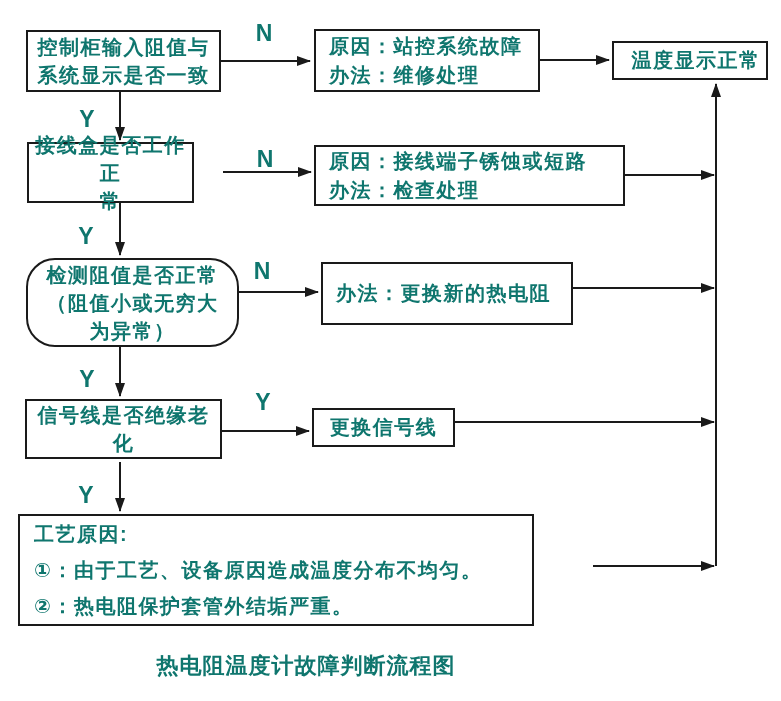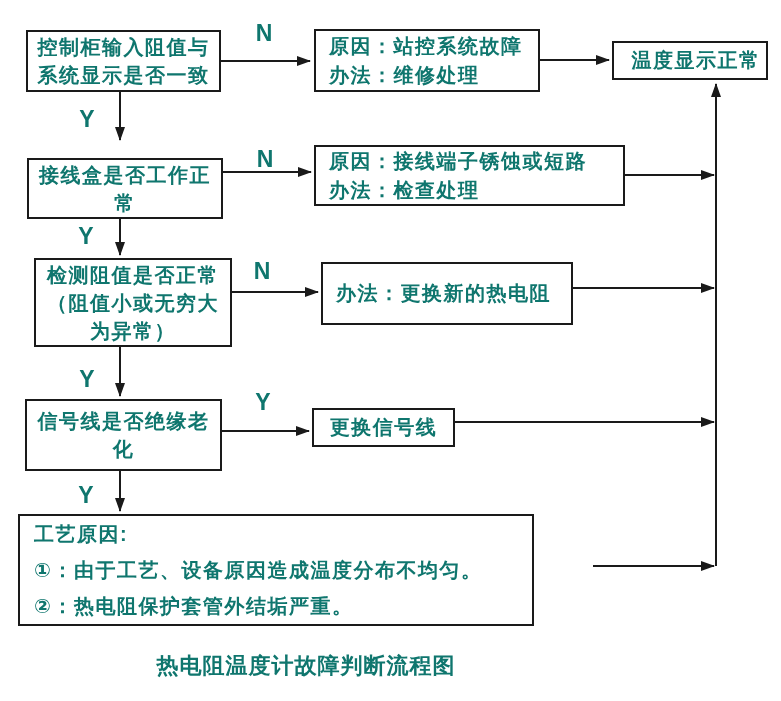--- a/index.html
+++ b/index.html
@@ -83,41 +83,41 @@
 
   <div class="box reason" style="left:314px; top:29px; width:226px; height:63px;">
     <div>原因：站控系统故障</div>
     <div>办法：维修处理</div>
   </div>
 
   <div class="box end-box" style="left:612px; top:41px; width:156px; height:39px;">
     <div>温度显示正常</div>
   </div>
 
-  <div class="box decision" style="left:27px; top:158px; width:196px; height:61px;">
+  <div class="box decision" style="left:27px; top:142px; width:167px; height:61px;">
     <div>接线盒是否工作正</div>
     <div>常</div>
   </div>
 
   <div class="box reason" style="left:314px; top:145px; width:311px; height:61px;">
     <div>原因：接线端子锈蚀或短路</div>
     <div>办法：检查处理</div>
   </div>
 
-  <div class="box decision" style="left:34px; top:258px; width:198px; height:89px;">
+  <div class="box decision" style="left:26px; top:258px; width:213px; height:89px;border-radius:29px;">
     <div>检测阻值是否正常</div>
     <div>（阻值小或无穷大</div>
     <div>为异常）</div>
   </div>
 
   <div class="box reason" style="left:321px; top:262px; width:252px; height:63px;">
     <div>办法：更换新的热电阻</div>
   </div>
 
-  <div class="box decision" style="left:25px; top:399px; width:197px; height:72px;">
+  <div class="box decision" style="left:25px; top:399px; width:197px; height:60px;">
     <div>信号线是否绝缘老</div>
     <div>化</div>
   </div>
 
   <div class="box action" style="left:312px; top:408px; width:143px; height:39px;">
     <div>更换信号线</div>
   </div>
 
   <div class="box process" style="left:18px; top:514px; width:516px; height:112px;">
     <div>工艺原因:</div>

